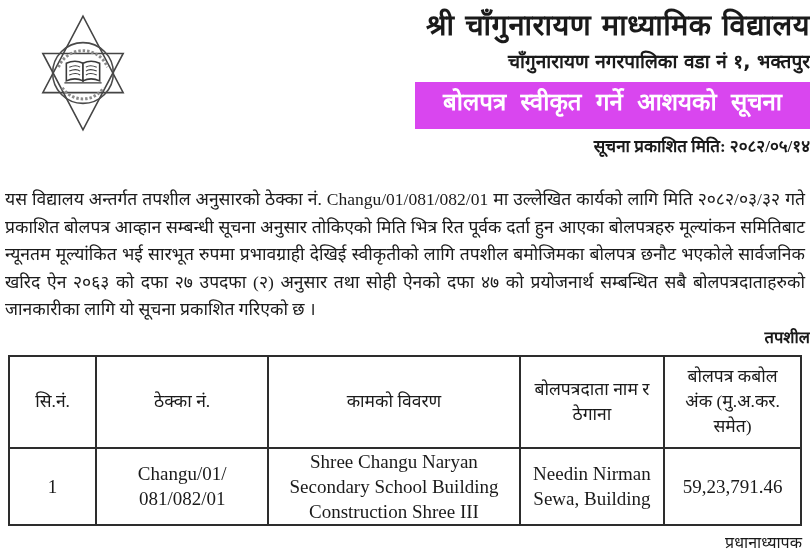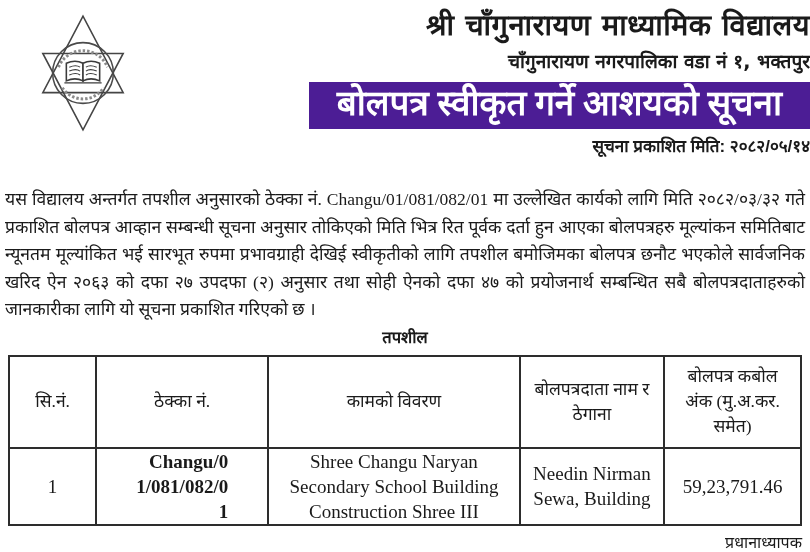--- a/index.html
+++ b/index.html
@@ -24,41 +24,41 @@
     letter-spacing: 0.5px;
   }
   .address {
     font-family: "DejaVu Sans", sans-serif;
     font-weight: bold; font-size: 19px; line-height: 24px;
     margin-top: 7px;
     margin-left: 40px;
   }
   .banner {
     display: inline-block;
-    background: #4c1d95; color: #ffffff;
-    font-family: Liberation Serif, serif;
-    font-weight: bold; font-size: 35px; line-height: 34px;
+    background: #d946ef; color: #ffffff;
+    font-family: Liberation Mono, monospace;
+    font-weight: bold; font-size: 24px; line-height: 34px;
     padding: 5px 28px 8px; margin-top: 9px;
   }
   .pub-date {
-    font-family: Liberation Sans, sans-serif;
+    font-family: Liberation Serif, serif;
     font-weight: bold; font-size: 17px; line-height: 22px;
     margin-top: 7px;
   }
 
   
   .body-par {
     margin: 28px 5px 0 5px;
     text-align: justify;
     font-size: 17.5px; line-height: 27.5px;
   }
 
   
   .detail-title {
-    text-align: center; font-weight: bold;
+    text-align: right; font-weight: bold;
     font-size: 16.5px; line-height: 22px; margin-top: 3px;
   }
   table.tender {
     border-collapse: collapse; table-layout: fixed;
     margin: 6px 0 0 8px; width: 794px;
   }
   table.tender th, table.tender td {
     border: 2px solid #2d2d2d;
     text-align: center; vertical-align: middle;
   }
@@ -69,21 +69,21 @@
   table.tender td {
     height: 74px; font-size: 19px; line-height: 25px; padding: 0 5px;
   }
   .col-sn { width: 79px; border-radius: 23px; }
   .col-contract { width: 156px; border-radius: 30px; }
   .col-work { width: 228px; }
   .col-bidder { width: 131px; font-family: Liberation Serif, serif; }
   .col-amount { width: 124px; border-radius: 25px; }
   .contract-wrap {
     display: inline-block; width: 92px;
-    word-break: break-all; text-align: right; font-weight: bold;
+    word-break: break-all; text-align: center;
   }
 
   
   .sig {
     text-align: right; margin: 5px 8px 0 0;
     font-family: "DejaVu Sans", sans-serif;
     font-weight: normal; font-size: 16px;
   }
 </style>
 </head>

